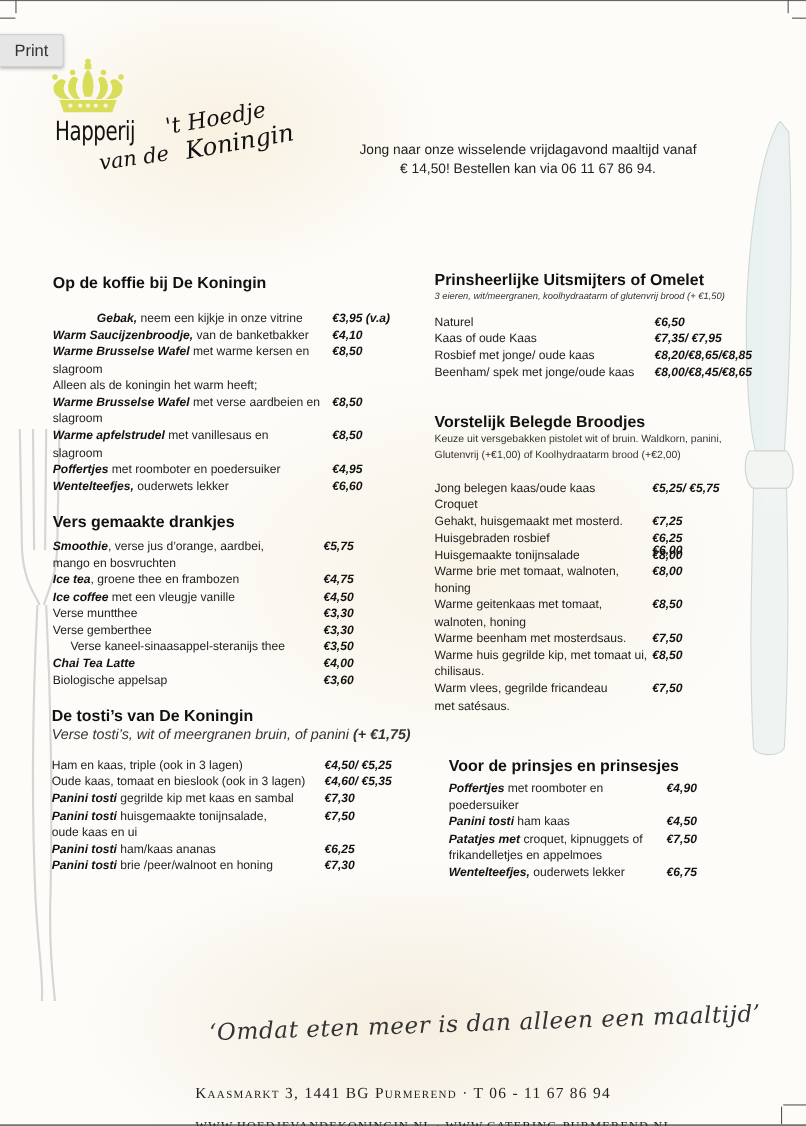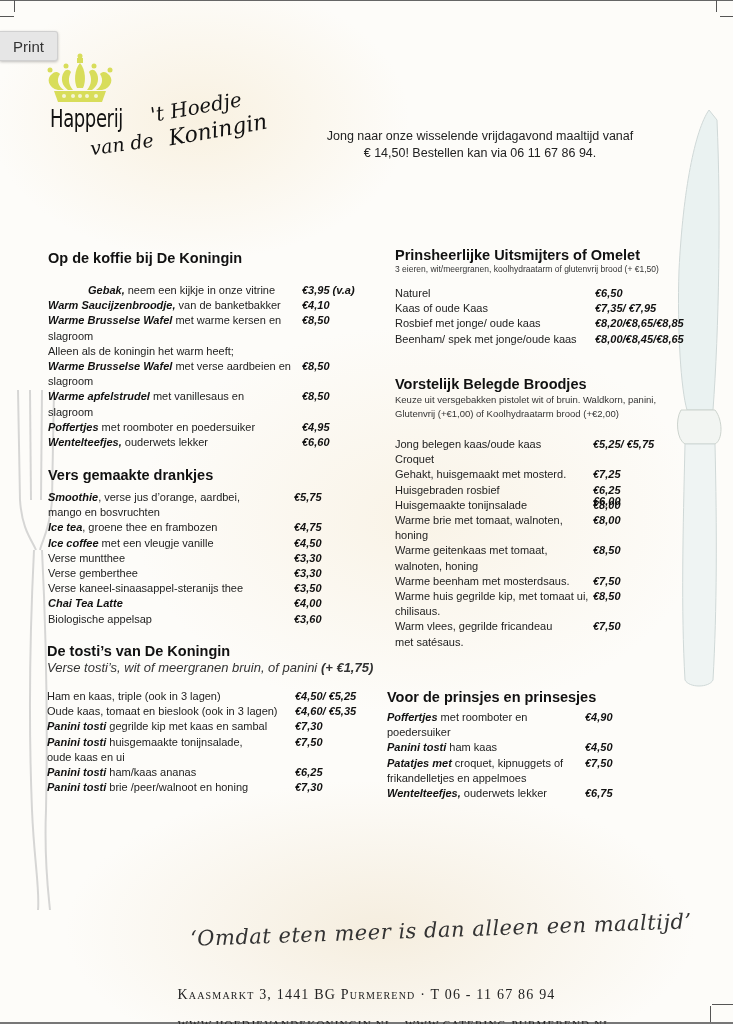--- a/index.html
+++ b/index.html
@@ -36,21 +36,21 @@
   .logo-vande { position:absolute; left:30px; top:34px; font-size:19px; font-style:italic; white-space:nowrap; transform: rotate(-8deg); }
   .logo-koningin { position:absolute; left:110px; top:22px; font-size:22px; font-style:italic; white-space:nowrap; transform: rotate(-10deg); }
 
   .announce { position:absolute; left:300px; top:128px; width:360px; text-align:center; font-size:12.5px; line-height:17px; color:#222; }
 
   .fork { position:absolute; left:10px; top:390px; width:60px; height:520px; opacity:0.55; }
   .knife { position:absolute; left:665px; top:110px; width:60px; height:580px; opacity:0.7; }
 
   .section { position:absolute; }
   .sec-title { font-weight:bold; font-size:14.5px; color:#111; margin:0; white-space:nowrap; }
-  .sec-sub { font-size:9.5px; color:#333; margin:1px 0 0 0; white-space:nowrap; }
+  .sec-sub { font-size:9.5px; color:#333; margin:1px 0 0 0; white-space:nowrap;font-style:italic; }
   .sec-sub.italic { font-style:italic; font-size:13px; }
   .sec-sub2 { font-size:10px; color:#333; line-height:14px; margin:1px 0 0 0; }
   .items { margin:0; padding:0; list-style:none; }
   .item { position:relative; font-size:11px; line-height:15.2px; color:#222; }
   .item .desc { display:block; }
   .item .desc b { font-style:italic; font-weight:bold; color:#111; }
   .item .price { position:absolute; top:0; font-style:italic; font-weight:bold; color:#111; white-space:nowrap; }
 
   .tagline { position:absolute; left:190px; top:918px; font-family:"DejaVu Serif", serif; font-style:italic; font-size:21px; color:#333; transform: rotate(-2deg); white-space:nowrap; letter-spacing:0.5px; }
   .footer { position:absolute; left:0; width:733px; text-align:center; font-family:"Liberation Serif", serif; color:#222; letter-spacing:1.2px; white-space:nowrap; }
@@ -179,21 +179,21 @@
         </li>
       <li class="item">
           <span class="desc" style="width:240px;"><b></b><span>Verse muntthee</span></span>
           <span class="price" style="left:246px;">€3,30</span>
         </li>
       <li class="item">
           <span class="desc" style="width:240px;"><b></b><span>Verse gemberthee</span></span>
           <span class="price" style="left:246px;">€3,30</span>
         </li>
       <li class="item">
-          <span class="desc" style="width:245px;"><b></b><span>Verse kaneel-sinaasappel-steranijs thee</span></span>
+          <span class="desc" style="width:245px;margin-left:16px;"><b></b><span>Verse kaneel-sinaasappel-steranijs thee</span></span>
           <span class="price" style="left:246px;">€3,50</span>
         </li>
       <li class="item">
           <span class="desc" style="width:240px;"><b>Chai Tea Latte</b><span></span></span>
           <span class="price" style="left:246px;">€4,00</span>
         </li>
       <li class="item">
           <span class="desc" style="width:240px;"><b></b><span>Biologische appelsap</span></span>
           <span class="price" style="left:246px;">€3,60</span>
         </li>
@@ -294,21 +294,21 @@
           <span class="desc" style="width:200px;"><b></b><span>Warme huis gegrilde kip, met tomaat ui, chilisaus.</span></span>
           <span class="price" style="left:198px;">€8,50</span>
         </li>
       <li class="item">
           <span class="desc" style="width:175px;"><b></b><span>Warm vlees, gegrilde fricandeau met satésaus.</span></span>
           <span class="price" style="left:198px;">€7,50</span>
         </li>
     </ul>
   </div>
 
-  <div class="section" style="left:387px;top:689px;width:320px;">
+  <div class="section" style="left:408px;top:689px;width:320px;">
     <h2 class="sec-title">Voor de prinsjes en prinsesjes</h2>
     <ul class="items" style="margin-top:5px;">
       <li class="item">
           <span class="desc" style="width:165px;"><b>Poffertjes</b><span> met roomboter en poedersuiker</span></span>
           <span class="price" style="left:198px;">€4,90</span>
         </li>
       <li class="item">
           <span class="desc" style="width:190px;"><b>Panini tosti</b><span> ham kaas</span></span>
           <span class="price" style="left:198px;">€4,50</span>
         </li>

